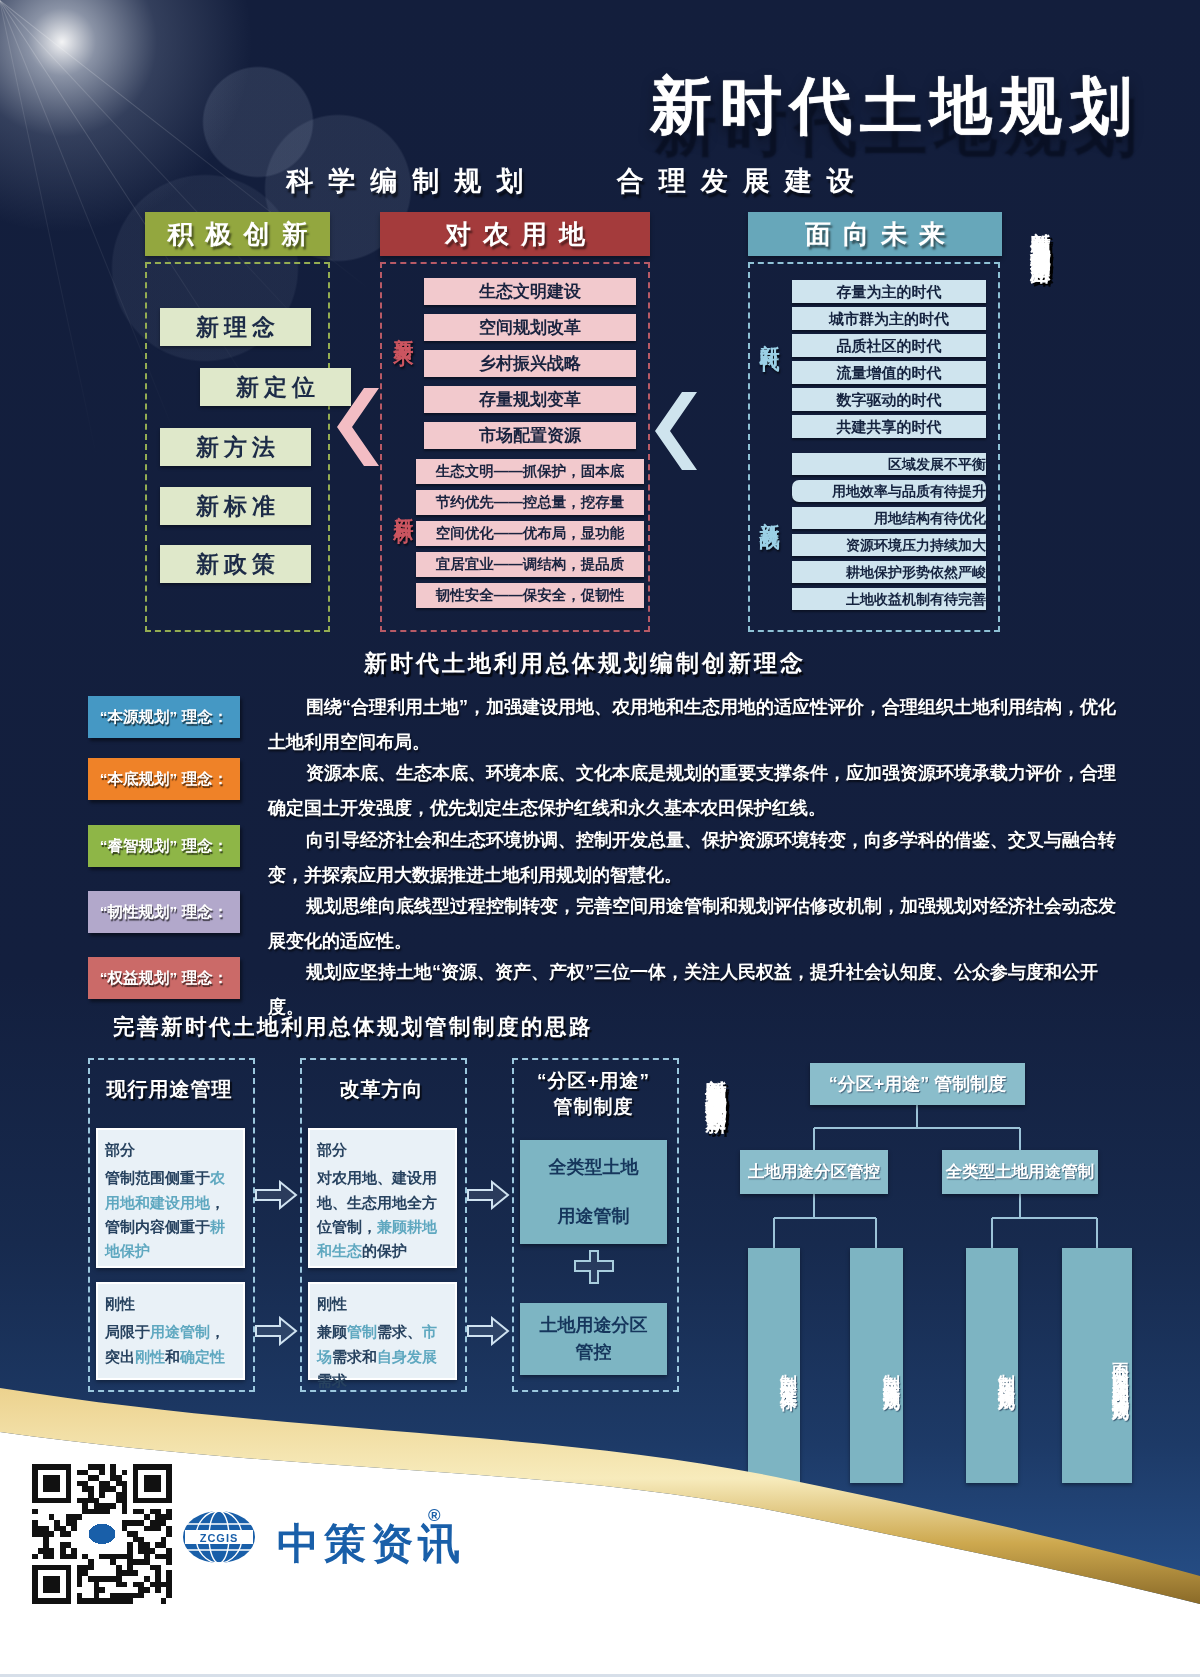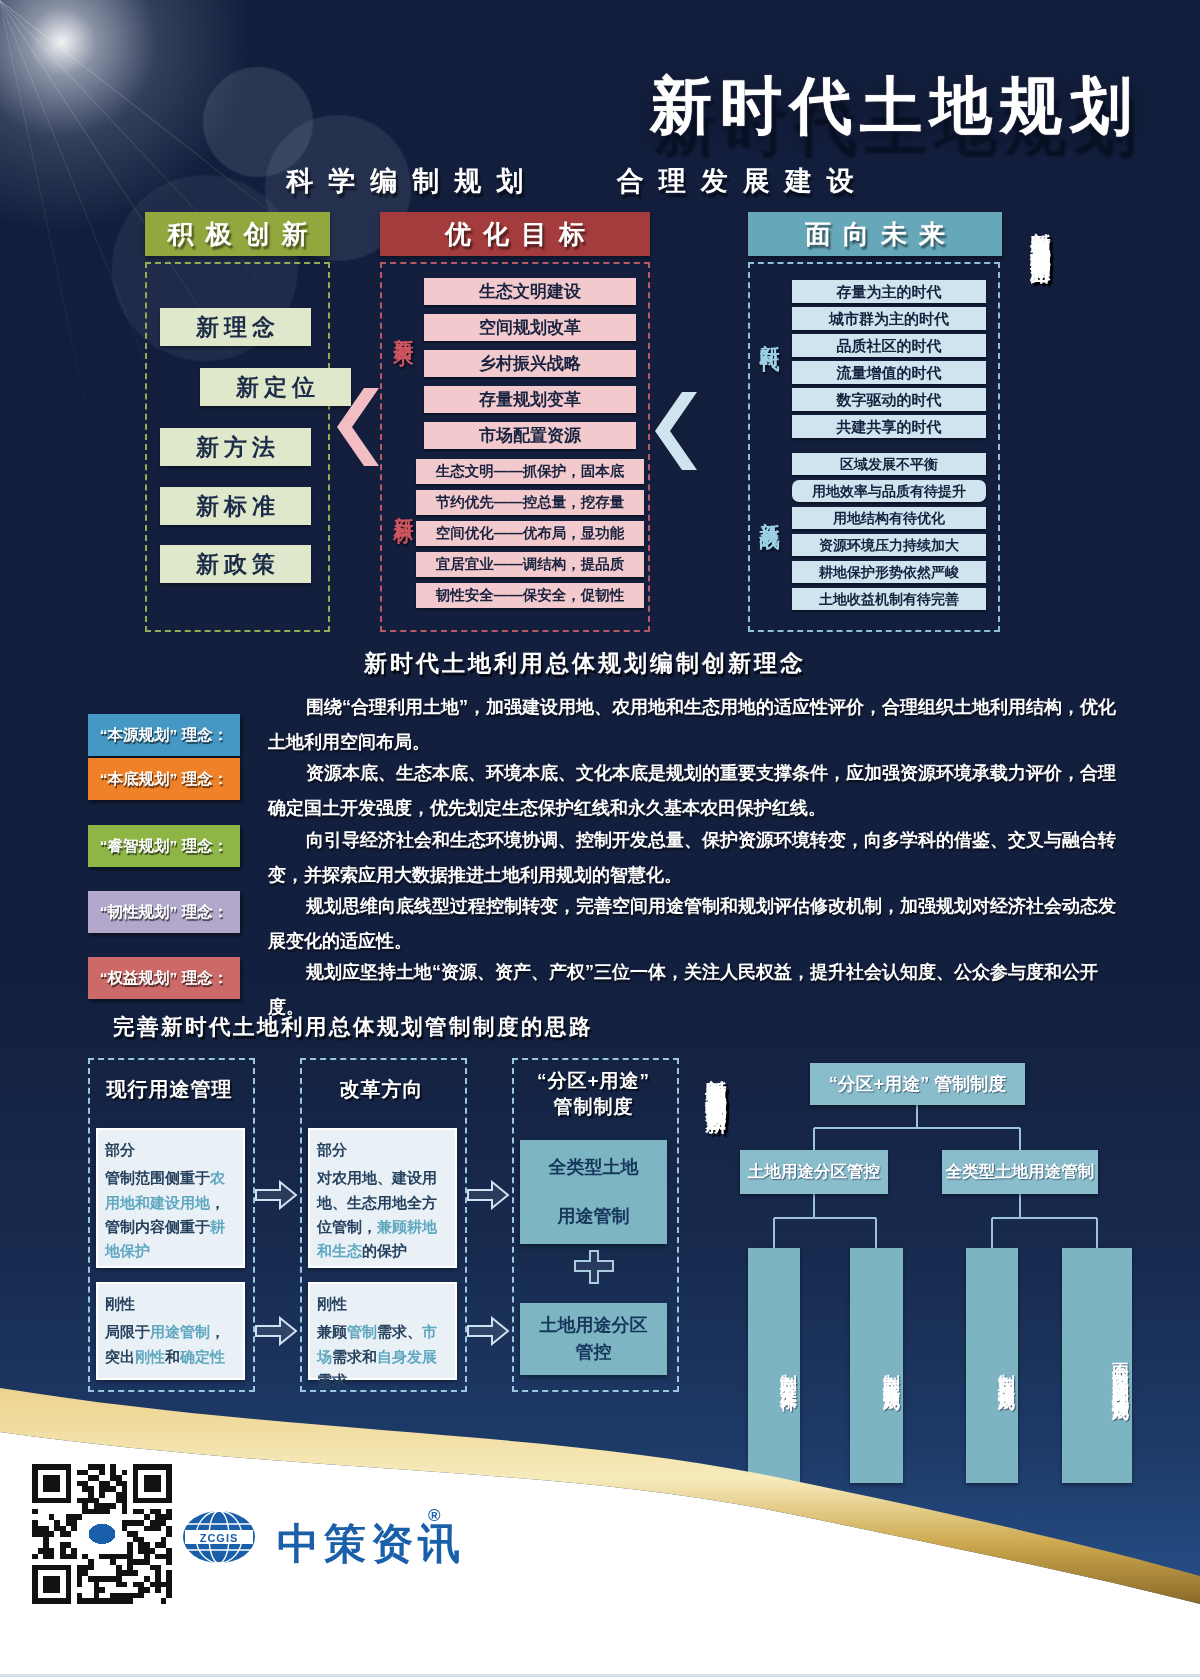--- a/index.html
+++ b/index.html
@@ -24,21 +24,21 @@
     text-shadow:2px 3px 2px rgba(0,0,0,0.5);box-shadow:0 3px 4px rgba(0,0,0,0.35);}
   .dash{border:2px dashed;}
   .itemL{left:160px;width:151px;height:38px;line-height:38px;text-align:center;background:#dfe8ca;color:#1c2b47;
     font-size:23px;font-weight:700;letter-spacing:5px;text-indent:5px;box-shadow:0 2px 3px rgba(0,0,0,0.4);}
   .itemM{left:424px;width:212px;height:27px;line-height:27px;text-align:center;background:#f2c9cd;color:#19233f;
     font-size:17px;font-weight:700;box-shadow:0 2px 2px rgba(0,0,0,0.4);}
   .itemM2{left:416px;width:228px;height:25px;line-height:25px;text-align:center;background:#f2c9cd;color:#19233f;
     font-size:14.5px;font-weight:700;box-shadow:0 2px 2px rgba(0,0,0,0.4);}
   .itemR{left:792px;width:194px;height:23px;line-height:23px;text-align:center;background:#cfe4ee;color:#15233f;
     font-size:15px;font-weight:700;box-shadow:0 2px 2px rgba(0,0,0,0.4);}
-  .itemR2{left:792px;width:194px;height:22px;line-height:22px;text-align:center;background:#cfe4ee;color:#15233f;
+  .itemR2{left:792px;width:194px;height:22px;line-height:22px;text-align:right;background:#cfe4ee;color:#15233f;
     font-size:14px;font-weight:700;box-shadow:0 2px 2px rgba(0,0,0,0.4);}
   .vlabel{writing-mode:vertical-rl;text-orientation:upright;font-weight:900;letter-spacing:4px;
     text-shadow:1px 2px 2px rgba(0,0,0,0.6);}
   .vnote{writing-mode:vertical-rl;text-orientation:upright;color:#fff;font-size:20px;font-weight:900;letter-spacing:2px;
     text-shadow:3px 3px 0 rgba(0,0,0,0.85);}
   .sec-hdr{color:#fff;font-weight:900;text-shadow:2px 3px 1px rgba(0,0,0,0.75);}
   .c-label{width:152px;height:42px;line-height:42px;text-align:center;color:#fff;font-size:15.5px;font-weight:900;
     text-shadow:1px 2px 1px rgba(0,0,0,0.65);box-shadow:2px 3px 3px rgba(0,0,0,0.45);}
   .c-text{left:268px;width:860px;color:#fff;font-size:18px;font-weight:700;line-height:35px;text-indent:38px;
     text-shadow:1px 2px 2px rgba(0,0,0,0.65);}
@@ -82,21 +82,21 @@
   <div class="abs itemL" style="top:308px;">新理念</div>
   <div class="abs itemL" style="top:368px;margin-left:40px;">新定位</div>
   <div class="abs itemL" style="top:428px;">新方法</div>
   <div class="abs itemL" style="top:487px;">新标准</div>
   <div class="abs itemL" style="top:545px;">新政策</div>
 
   <svg class="abs" style="left:337px;top:388px;" width="42" height="78" viewBox="0 0 42 78">
     <polygon points="42,0 27,0 0,39 27,78 42,78 15,39" fill="#f3bdc4"></polygon>
   </svg>
 
-  <div class="abs col-hdr" style="left: 380px; top: 212px; width: 270px; background: rgb(164, 59, 60);">优化目标</div>
+  <div class="abs col-hdr" style="left: 380px; top: 212px; width: 270px; background: rgb(164, 59, 60);">对农用地</div>
   <div class="abs dash" style="left:380px;top:262px;width:266px;height:366px;border-color:#b75a66;"></div>
   <div class="abs vlabel" style="left:391px;top:322px;color:#cb5560;font-size:20px;">新要求</div>
   <div class="abs itemM" style="top:278px;">生态文明建设</div>
   <div class="abs itemM" style="top:314px;">空间规划改革</div>
   <div class="abs itemM" style="top:350px;">乡村振兴战略</div>
   <div class="abs itemM" style="top:386px;">存量规划变革</div>
   <div class="abs itemM" style="top:422px;">市场配置资源</div>
   <div class="abs vlabel" style="left:391px;top:500px;color:#cb5560;font-size:20px;">新目标</div>
   <div class="abs itemM2" style="top:459px;">生态文明——抓保护，固本底</div>
   <div class="abs itemM2" style="top:490px;">节约优先——控总量，挖存量</div>
@@ -122,21 +122,21 @@
   <div class="abs itemR2" style="top:480px;border-radius:7px;">用地效率与品质有待提升</div>
   <div class="abs itemR2" style="top:507px;">用地结构有待优化</div>
   <div class="abs itemR2" style="top:534px;">资源环境压力持续加大</div>
   <div class="abs itemR2" style="top:561px;">耕地保护形势依然严峻</div>
   <div class="abs itemR2" style="top:588px;">土地收益机制有待完善</div>
 
   <div class="abs vnote" style="left:1028px;top:216px;font-size:20px;">新时代土地利用总体规划编制创新思路</div>
 
   <div class="abs sec-hdr" style="left:0;top:648px;width:1170px;text-align:center;font-size:23px;letter-spacing:3px;">新时代土地利用总体规划编制创新理念</div>
 
-  <div class="abs c-label" style="left: 88px; top: 714px; background: rgb(69, 152, 196);">“本源规划” 理念：</div>
+  <div class="abs c-label" style="left: 88px; top: 696px; background: rgb(69, 152, 196);">“本源规划” 理念：</div>
   <div class="abs c-text" style="top:690px;">围绕“合理利用土地”，加强建设用地、农用地和生态用地的适应性评价，合理组织土地利用结构，优化土地利用空间布局。</div>
 
   <div class="abs c-label" style="left: 88px; top: 758px; background: rgb(239, 130, 40);">“本底规划” 理念：</div>
   <div class="abs c-text" style="top:756px;">资源本底、生态本底、环境本底、文化本底是规划的重要支撑条件，应加强资源环境承载力评价，合理确定国土开发强度，优先划定生态保护红线和永久基本农田保护红线。</div>
 
   <div class="abs c-label" style="left: 88px; top: 825px; background: rgb(142, 182, 71);">“睿智规划” 理念：</div>
   <div class="abs c-text" style="top:823px;">向引导经济社会和生态环境协调、控制开发总量、保护资源环境转变，向多学科的借鉴、交叉与融合转变，并探索应用大数据推进土地利用规划的智慧化。</div>
 
   <div class="abs c-label" style="left: 88px; top: 891px; background: rgb(178, 168, 203);">“韧性规划” 理念：</div>
   <div class="abs c-text" style="top:889px;">规划思维向底线型过程控制转变，完善空间用途管制和规划评估修改机制，加强规划对经济社会动态发展变化的适应性。</div>

